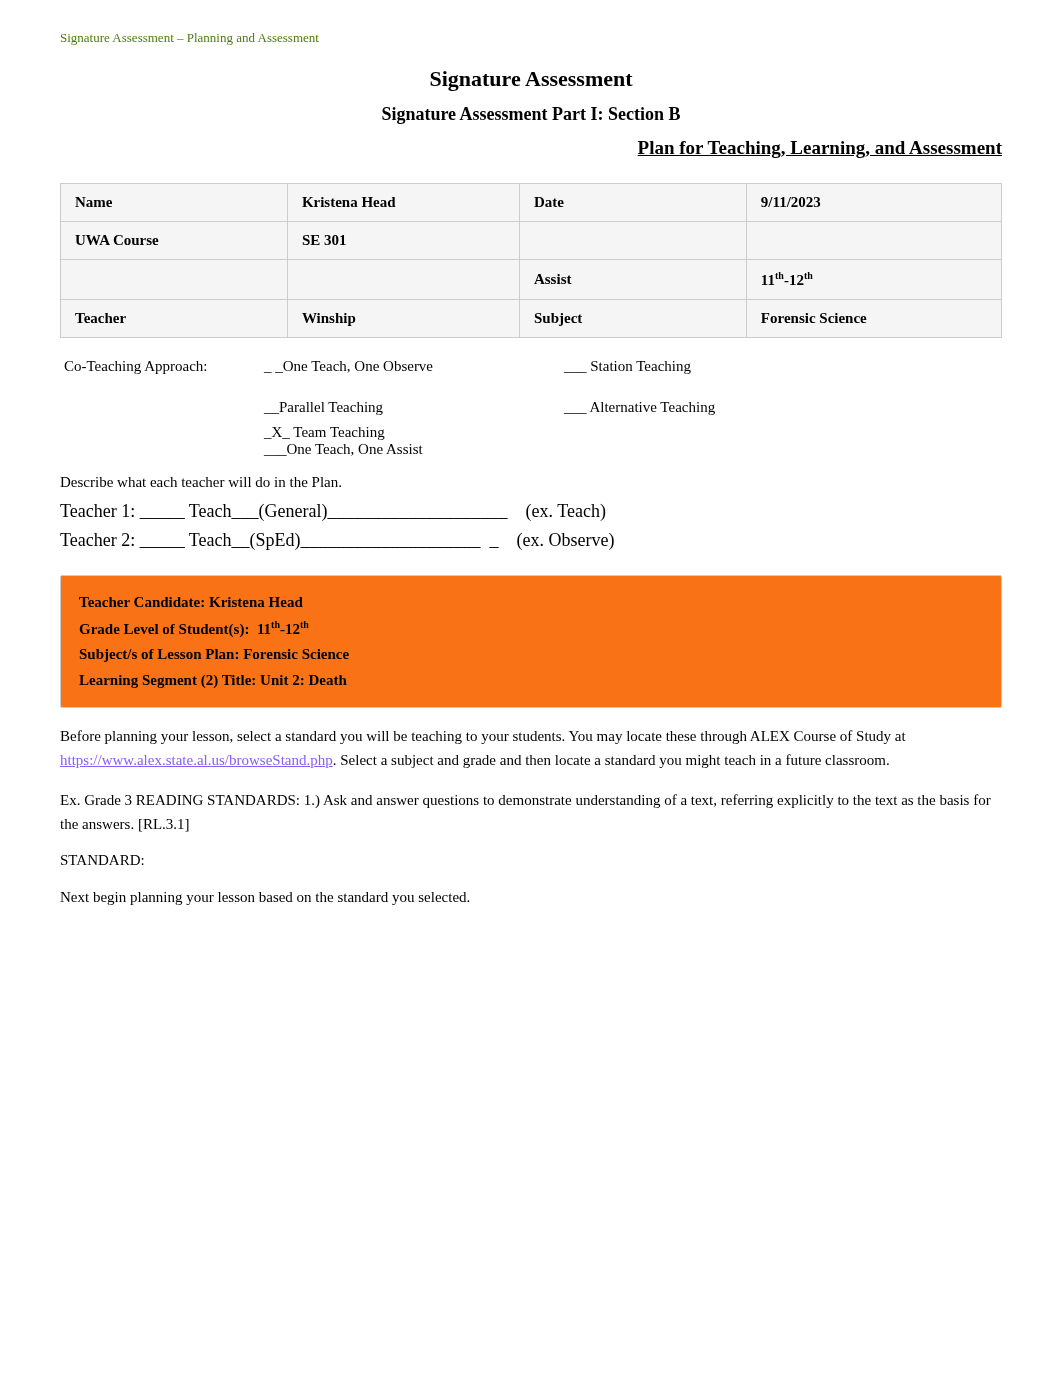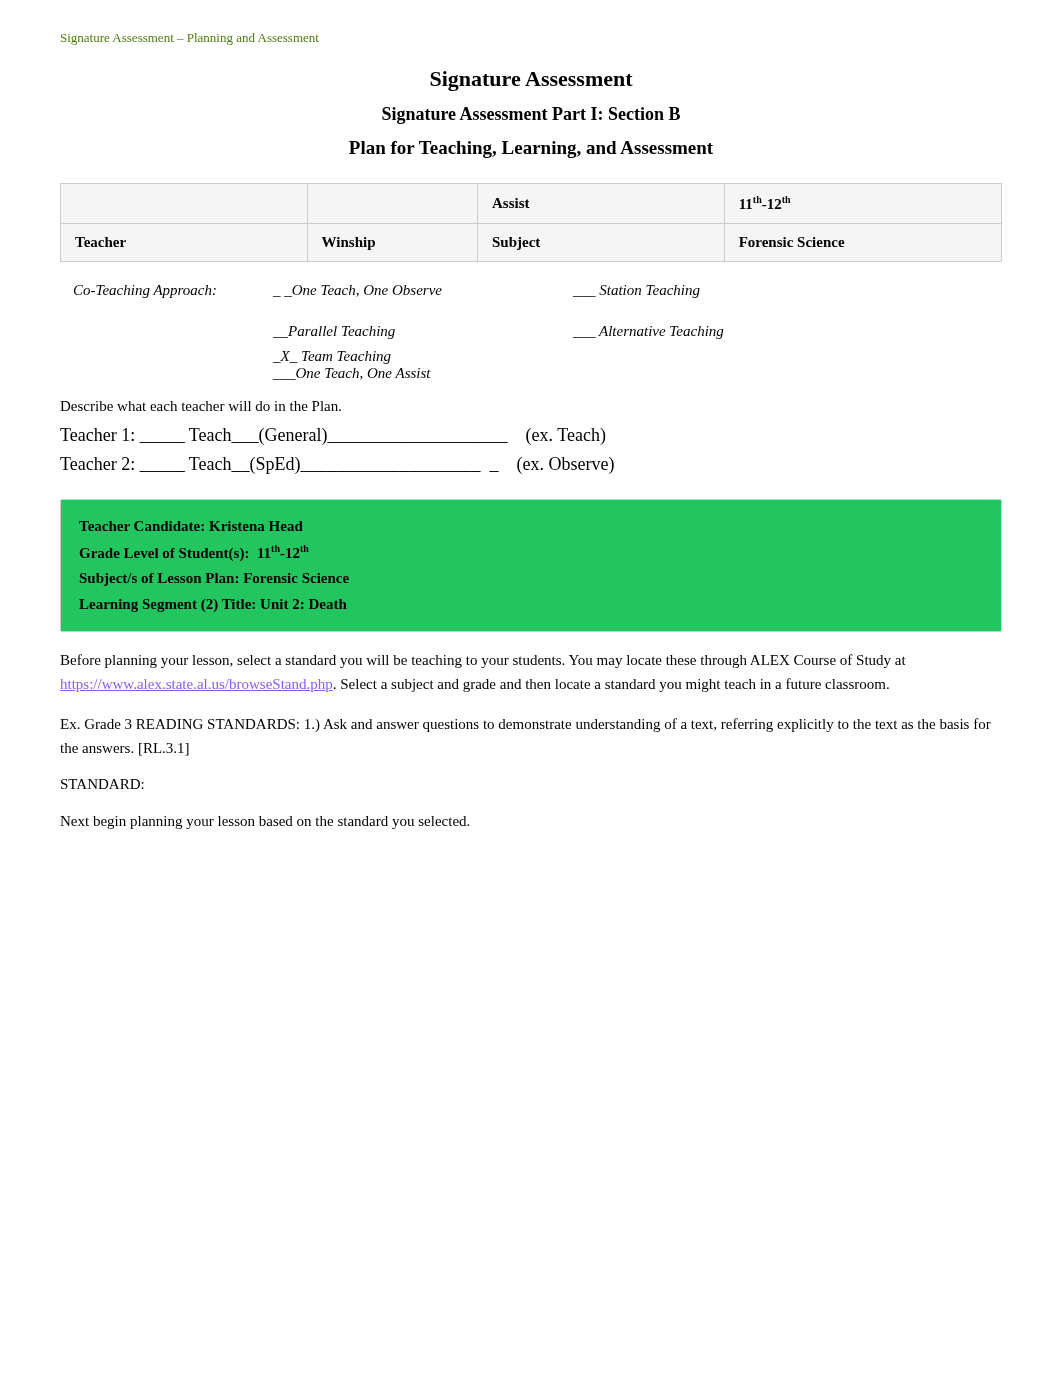--- a/index.html
+++ b/index.html
@@ -32,24 +32,25 @@
     }
 
     .sub-title {
       text-align: center;
       font-size: 18px;
       font-weight: bold;
       margin-bottom: 12px;
     }
 
     .section-title {
-      text-align: center;
+      text-align: right;
       font-size: 19px;
       font-weight: bold;
       margin-bottom: 24px;
+      text-decoration: underline;
     }
 
     .info-table {
       width: 100%;
       border-collapse: collapse;
       margin-bottom: 20px;
     }
 
     .info-table td {
       padding: 10px 14px;
@@ -60,22 +61,21 @@
     .info-table td.label {
       font-weight: bold;
       min-width: 120px;
     }
 
     .info-table td.value {
       font-weight: bold;
     }
 
     .co-teaching-section {
-      margin: 20px 0 16px 13px;
-      font-style: italic;
+      margin: 20px 0 16px 4px;
     }
 
     .co-teaching-row {
       display: flex;
       align-items: flex-start;
       margin-bottom: 8px;
     }
 
     .co-teaching-label {
       min-width: 200px;
@@ -97,21 +97,21 @@
       margin: 14px 0 10px 0;
       font-size: 15px;
     }
 
     .teacher-line {
       margin: 8px 0;
       font-size: 18px;
     }
 
     .info-box {
-      background: #22c55e;
+      background: #f97316;
       border: 1px solid #ccc;
       padding: 14px 18px;
       margin: 24px 0 16px 0;
       border-radius: 2px;
     }
 
     .info-box p {
       font-size: 15px;
       font-weight: bold;
       line-height: 1.7;
@@ -140,20 +140,32 @@
 <body>
 
 <div class="page-header">Signature Assessment – Planning and Assessment</div>
 
 <div class="main-title">Signature Assessment</div>
 <div class="sub-title">Signature Assessment Part I: Section B</div>
 <div class="section-title">Plan for Teaching, Learning, and Assessment</div>
 
 <table class="info-table">
   <tbody>
+      <tr>
+    <td class="label">Name</td>
+    <td class="value">Kristena Head</td>
+    <td class="label">Date</td>
+    <td class="value">9/11/2023</td>
+  </tr>
+  <tr>
+    <td class="label">UWA Course</td>
+    <td class="value">SE 301</td>
+    <td></td>
+    <td></td>
+  </tr>
   <tr>
     <td></td>
     <td></td>
     <td class="label">Assist</td>
     <td class="value">11<sup>th</sup>-12<sup>th</sup></td>
   </tr>
   <tr>
     <td class="label">Teacher</td>
     <td class="value">Winship</td>
     <td class="label">Subject</td>

